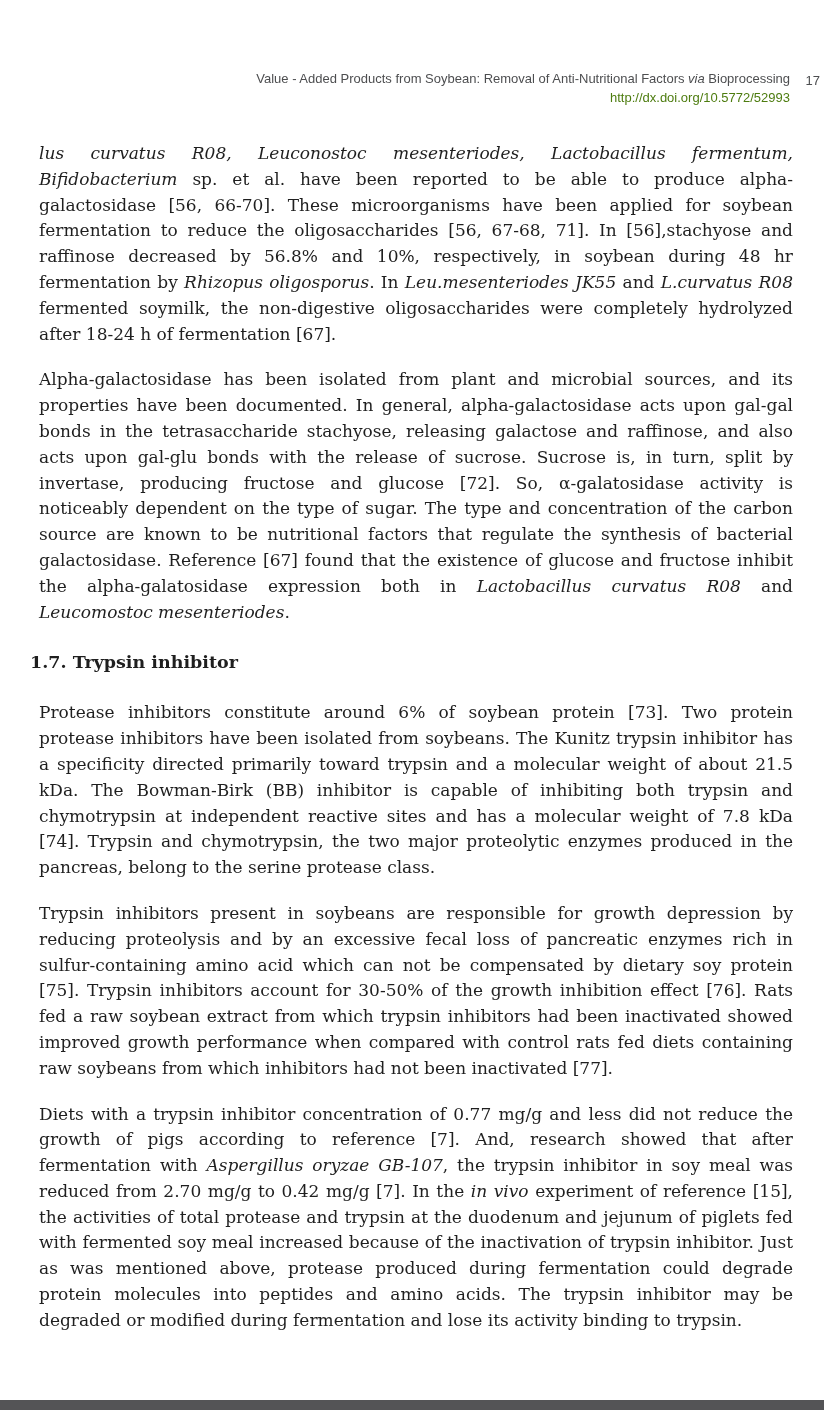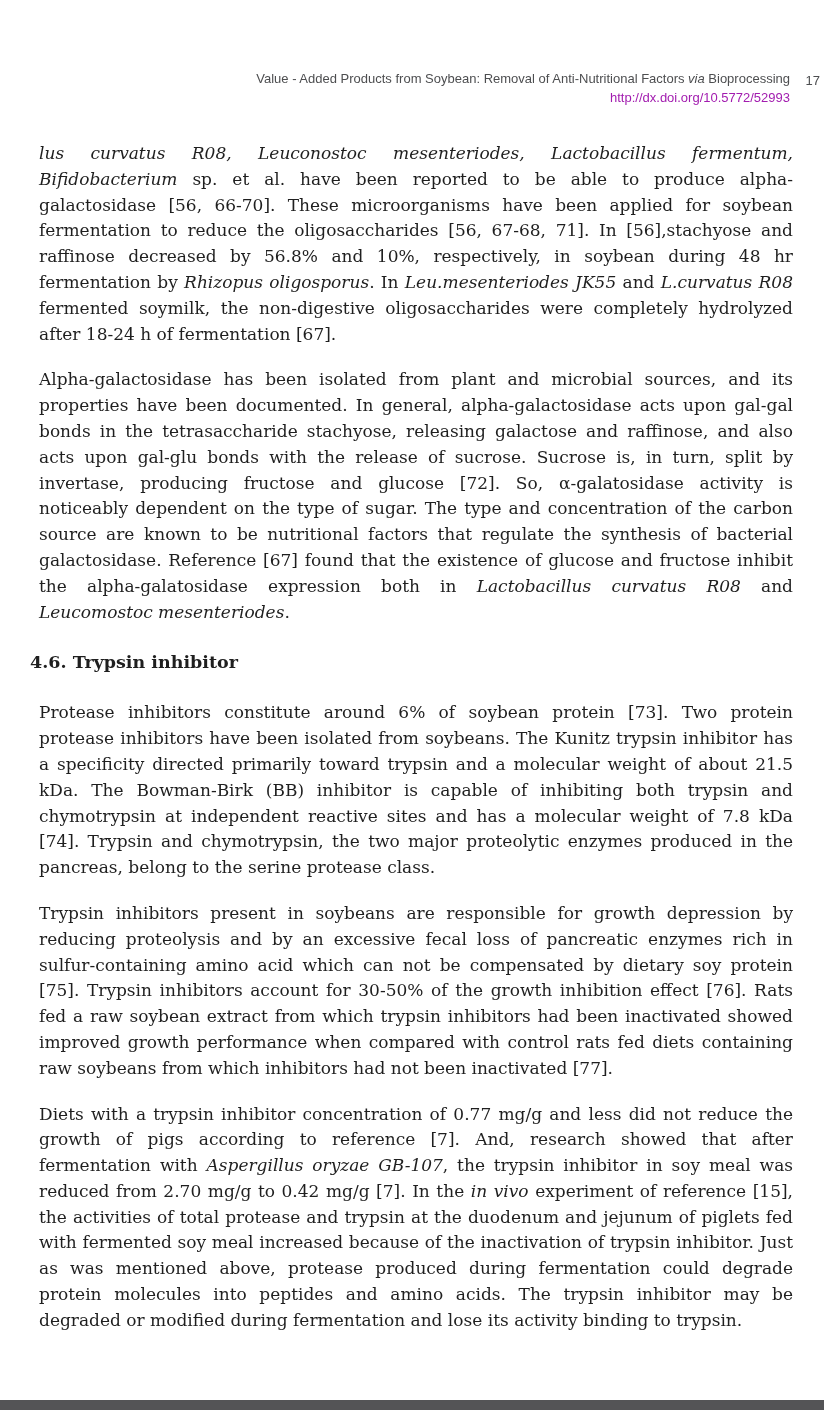--- a/index.html
+++ b/index.html
@@ -28,21 +28,21 @@
   .rh-line { position: relative; padding-right: 12px; padding-left: 10px; }
   .rh-title i { font-style: italic; }
   .rh-pageno {
     position: absolute;
     right: -18px;
     top: 2px;
     white-space: nowrap;
   }
   .rh-doi {
     padding-right: 12px;
-    color: #a21caf;
+    color: #4d7c0f;
     text-decoration: none;
     display: block;
   }
   
   .body-text {
     position: absolute;
     top: 141px;
     left: 30px;
     right: 31px;
     color: #1f1f1f;
@@ -81,21 +81,21 @@
     <div class="rh-line">
       <span class="rh-title"><span>Value - Added Products from Soybean: Removal of Anti-Nutritional Factors </span><i>via</i><span> Bioprocessing</span></span>
       <span class="rh-pageno">17</span>
     </div>
     <a class="rh-doi">http://dx.doi.org/10.5772/52993</a>
   </header>
 
   <main class="body-text">
     <p class="para"><i>lus curvatus R08, Leuconostoc mesenteriodes, Lactobacillus fermentum, Bifidobacterium</i><span> sp. et al. have been reported to be able to produce alpha-galactosidase [56, 66-70]. These microorganisms have been applied for soybean fermentation to reduce the oligosaccharides [56, 67-68, 71]. In [56],stachyose and raffinose decreased by 56.8% and 10%, respectively, in soybean during 48 hr fermentation by </span><i>Rhizopus oligosporus</i><span>. In </span><i>Leu.mesenteriodes JK55</i><span> and </span><i>L.curvatus R08</i><span> fermented soymilk, the non-digestive oligosaccharides were completely hydrolyzed after 18-24 h of fermentation [67].</span></p>
     <p class="para"><span>Alpha-galactosidase has been isolated from plant and microbial sources, and its properties have been documented. In general, alpha-galactosidase acts upon gal-gal bonds in the tetrasaccharide stachyose, releasing galactose and raffinose, and also acts upon gal-glu bonds with the release of sucrose. Sucrose is, in turn, split by invertase, producing fructose and glucose [72]. So, α-galatosidase activity is noticeably dependent on the type of sugar. The type and concentration of the carbon source are known to be nutritional factors that regulate the synthesis of bacterial galactosidase. Reference [67] found that the existence of glucose and fructose inhibit the alpha-galatosidase expression both in </span><i>Lactobacillus curvatus R08</i><span> and </span><i>Leucomostoc mesenteriodes</i><span>.</span></p>
-    <h2 class="section-heading">4.6. Trypsin inhibitor</h2>
+    <h2 class="section-heading">1.7. Trypsin inhibitor</h2>
     <p class="para"><span>Protease inhibitors constitute around 6% of soybean protein [73]. Two protein protease inhibitors have been isolated from soybeans. The Kunitz trypsin inhibitor has a specificity directed primarily toward trypsin and a molecular weight of about 21.5 kDa. The Bowman-Birk (BB) inhibitor is capable of inhibiting both trypsin and chymotrypsin at independent reactive sites and has a molecular weight of 7.8 kDa [74]. Trypsin and chymotrypsin, the two major proteolytic enzymes produced in the pancreas, belong to the serine protease class.</span></p>
     <p class="para"><span>Trypsin inhibitors present in soybeans are responsible for growth depression by reducing proteolysis and by an excessive fecal loss of pancreatic enzymes rich in sulfur-containing amino acid which can not be compensated by dietary soy protein [75]. Trypsin inhibitors account for 30-50% of the growth inhibition effect [76]. Rats fed a raw soybean extract from which trypsin inhibitors had been inactivated showed improved growth performance when compared with control rats fed diets containing raw soybeans from which inhibitors had not been inactivated [77].</span></p>
     <p class="para"><span>Diets with a trypsin inhibitor concentration of 0.77 mg/g and less did not reduce the growth of pigs according to reference [7]. And, research showed that after fermentation with </span><i>Aspergillus oryzae GB-107</i><span>, the trypsin inhibitor in soy meal was reduced from 2.70 mg/g to 0.42 mg/g [7]. In the </span><i>in vivo</i><span> experiment of reference [15], the activities of total protease and trypsin at the duodenum and jejunum of piglets fed with fermented soy meal increased because of the inactivation of trypsin inhibitor. Just as was mentioned above, protease produced during fermentation could degrade protein molecules into peptides and amino acids. The trypsin inhibitor may be degraded or modified during fermentation and lose its activity binding to trypsin.</span></p>
   </main>
 
   <div class="footer-bar" style="background-color: rgb(84, 84, 86);"></div>
 
 </div>
 
 </body></html>

